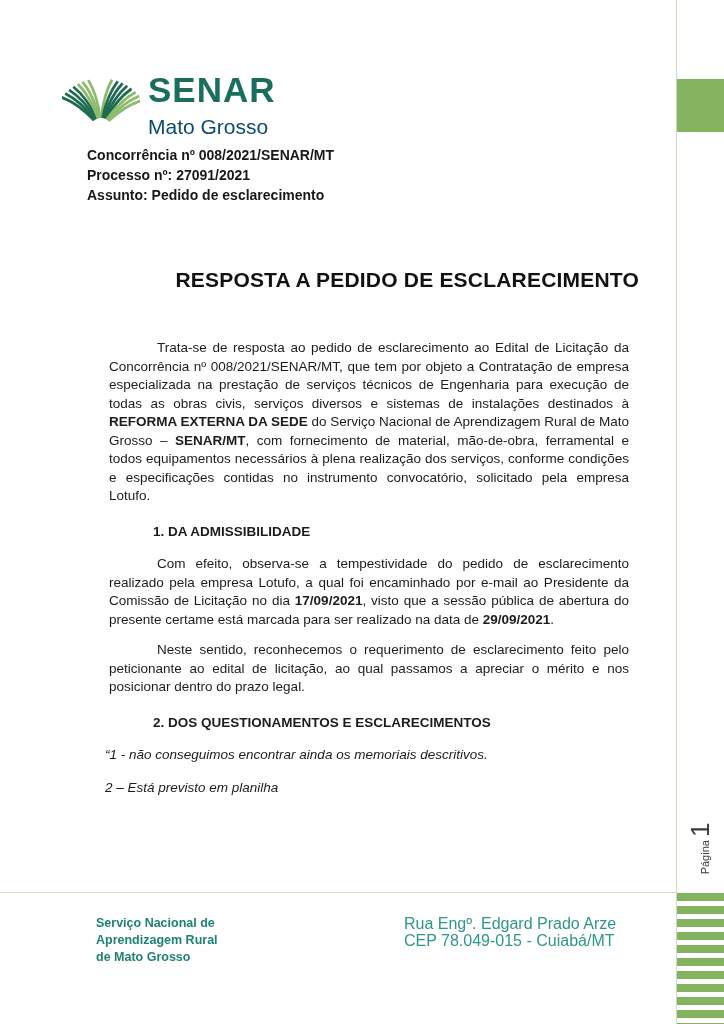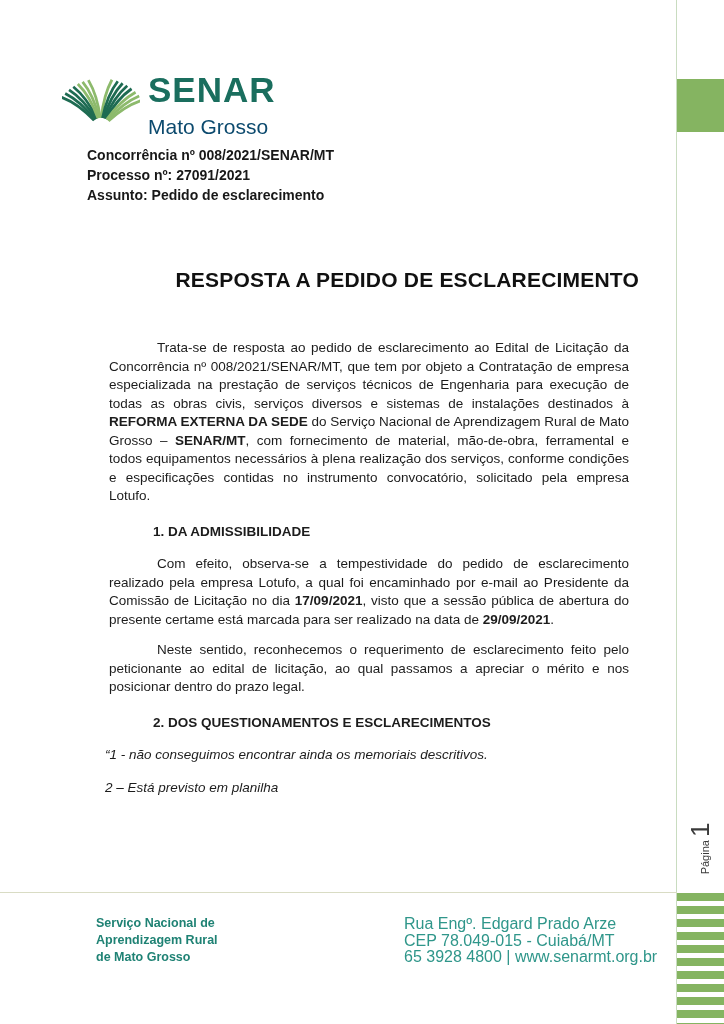--- a/index.html
+++ b/index.html
@@ -127,14 +127,13 @@
 
 <div class="footer-divider"></div>
 <div class="footer-org">
   <div>Serviço Nacional de</div>
   <div>Aprendizagem Rural</div>
   <div>de Mato Grosso</div>
 </div>
 <div class="footer-addr">
   <div>Rua Engº. Edgard Prado Arze</div>
   <div>CEP 78.049-015 - Cuiabá/MT</div>
-  <div>65 3928 4800 | www.senarmt.org.br</div>
 </div>
 
 </body></html>

